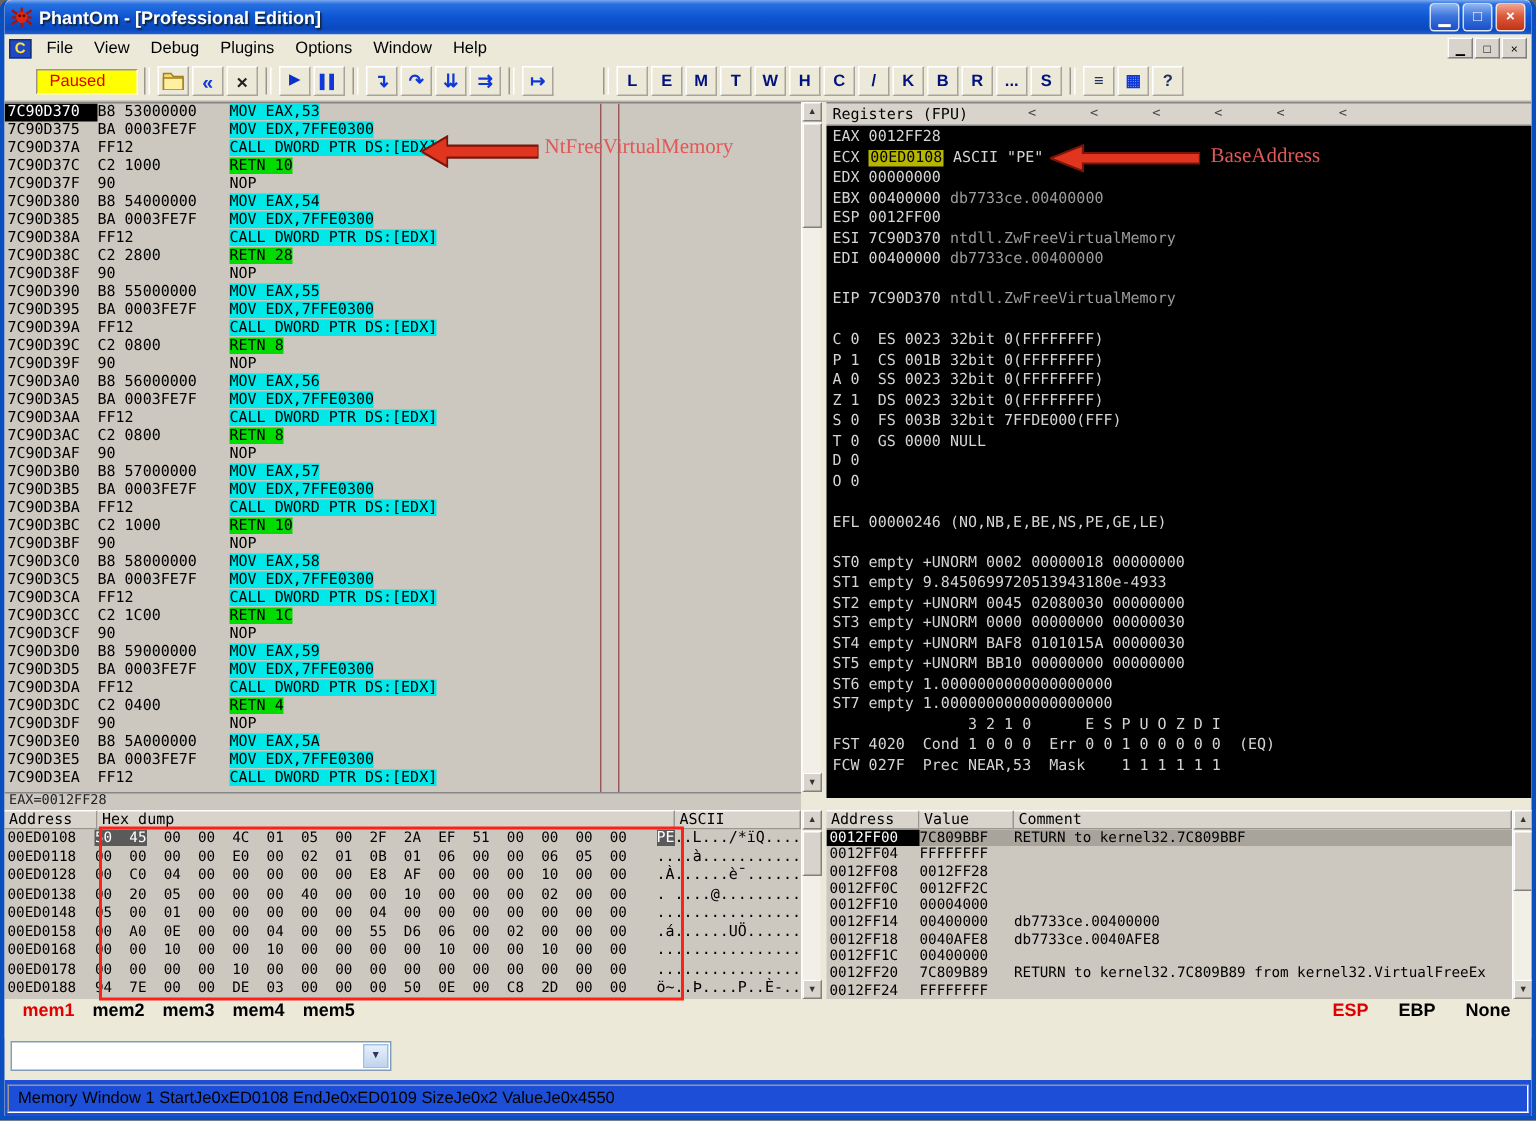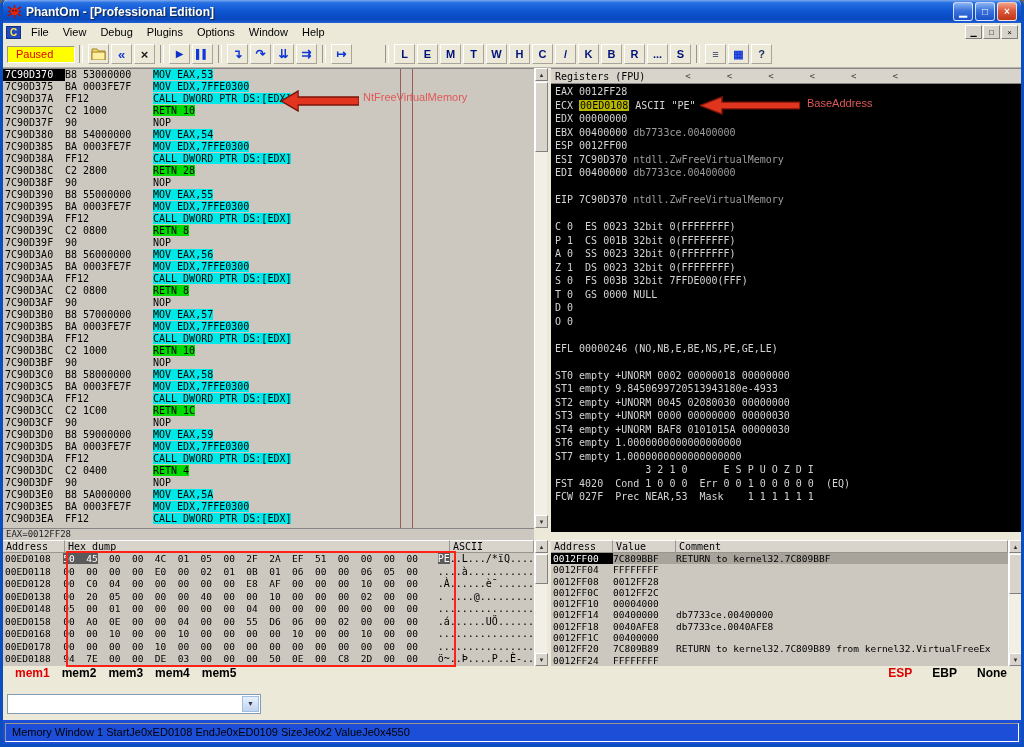--- a/index.html
+++ b/index.html
@@ -23,21 +23,21 @@
   .cpu-icon{width:15px;height: 13px;margin:0 3px;background:#2048C0;color:#FFE040;font-size:10px;font-weight:bold;
     display:flex;align-items:center;justify-content:center;border:1px solid #103080;box-sizing:border-box;}
   .menu-item{padding:1px 7px;color:#000;}
   #mdi-btns{margin-left:auto;display:flex;gap:1px;margin-right:3px;}
   .mdi-btn{width:17px;height:14px;background:#D8D4CC;border:1px solid;border-color:#fff #808080 #808080 #fff;
     font-size:8px;display:flex;align-items:center;justify-content:center;color:#000;box-sizing:border-box;}
   
   #toolbar{position:absolute;left:0;top:41px;width:100%;height:27px;background:#ECE9D8;
     border-bottom:1px solid #B8B4AA;display:flex;align-items:center;box-sizing:border-box;}
   #paused{width:68px;height:17px;background:#FFFF00;color:#E00000;font-size:11px;line-height:15px;
-    padding-left:8px;margin-left:4px;border:1px solid;border-color:#9A968E #fff #fff #9A968E;box-sizing:border-box;}
+    padding-left:8px;margin-left:21px;border:1px solid;border-color:#9A968E #fff #fff #9A968E;box-sizing:border-box;}
   .tsep{width:2px;height:18px;margin:0 4px;border-left:1px solid #9A968E;border-right:1px solid #fff;}
   .tbtn{width:21px;height:20px;margin:0 1px;display:flex;align-items:center;justify-content:center;
     background:#ECE9D8;border:1px solid;border-color:#fff #A8A49C #A8A49C #fff;box-sizing:border-box;}
   .tbtn.letter{color:#00127C;font-weight:bold;font-size:11px;}
   .arrow-glyph{color:#1038D8;font-size:12px;font-weight:bold;line-height:1;}
   .restart-glyph{color:#1038D8;font-size:13px;font-weight:bold;line-height:1;}
   .x-glyph{color:#202020;font-size:13px;font-weight:bold;line-height:1;}
   .run-glyph{color:#0C30C8;font-size:10px;line-height:1;}
   .pause-glyph{color:#1038D8;font-size:9px;line-height:1;}
   .misc-glyph{color:#203060;font-size:11px;font-weight:bold;line-height:1;}
@@ -100,21 +100,21 @@
   #combo{position:absolute;left:4px;top:694px;width:254px;height:20px;background:#fff;
     border:1px solid #7F9DB9;box-sizing:border-box;font-size:11px;line-height:18px;padding-left:3px;}
   #combo .arrowbtn{position:absolute;right:1px;top:1px;width:17px;height:16px;
     background:linear-gradient(180deg,#E8F0FB,#C0D4EE);border:1px solid #9EBEE6;
     font-size:7px;display:flex;align-items:center;justify-content:center;color:#335;box-sizing:border-box;}
   #status-bar{position:absolute;left:0;bottom:0;width:100%;height:24px;background:#1d4ed8;}
   #status-panel{position:absolute;left:2px;right:2px;top:3px;bottom:2px;border:1px solid;
     border-color:#9A968E #fff #fff #9A968E;font-size:11px;line-height:17px;padding-left:6px;color:#000;}
   
   .anno{position:absolute;z-index:10;pointer-events:none;}
-  .anno-label{color:#E05858;font-size:11px;font-weight:normal;}
+  .anno-label{color:#E05858;font-size:14px;font-weight:normal;font-family:Liberation Serif, serif;}
   #anno-box{border:2px solid #FF2018;}
 </style>
 </head>
 <body>
 
 <div class="window">
 
   <div id="titlebar">
     <span style="display:flex;">
       <svg width="15" height="15" viewBox="0 0 16 16">
@@ -344,20 +344,21 @@
       <div class="rline"><span>D 0</span></div>
       <div class="rline"><span>O 0</span></div>
       <div class="rline"><span></span>&nbsp;</div>
       <div class="rline"><span>EFL 00000246 (NO,NB,E,BE,NS,PE,GE,LE)</span></div>
       <div class="rline"><span></span>&nbsp;</div>
       <div class="rline"><span>ST0 empty +UNORM 0002 00000018 00000000</span></div>
       <div class="rline"><span>ST1 empty 9.8450699720513943180e-4933</span></div>
       <div class="rline"><span>ST2 empty +UNORM 0045 02080030 00000000</span></div>
       <div class="rline"><span>ST3 empty +UNORM 0000 00000000 00000030</span></div>
       <div class="rline"><span>ST4 empty +UNORM BAF8 0101015A 00000030</span></div>
+      <div class="rline"><span>ST5 empty +UNORM BB10 00000000 00000000</span></div>
       <div class="rline"><span>ST6 empty 1.0000000000000000000</span></div>
       <div class="rline"><span>ST7 empty 1.0000000000000000000</span></div>
       <div class="rline"><span>               3 2 1 0      E S P U O Z D I</span></div>
       <div class="rline"><span>FST 4020  Cond 1 0 0 0  Err 0 0 1 0 0 0 0 0  (EQ)</span></div>
       <div class="rline"><span>FCW 027F  Prec NEAR,53  Mask    1 1 1 1 1 1</span></div>
     </div>
 
   <div id="stack-hdr">
     <span class="hcell" style="width:62px;">Address</span>
     <span class="hcell" style="width:63px;">Value</span>

